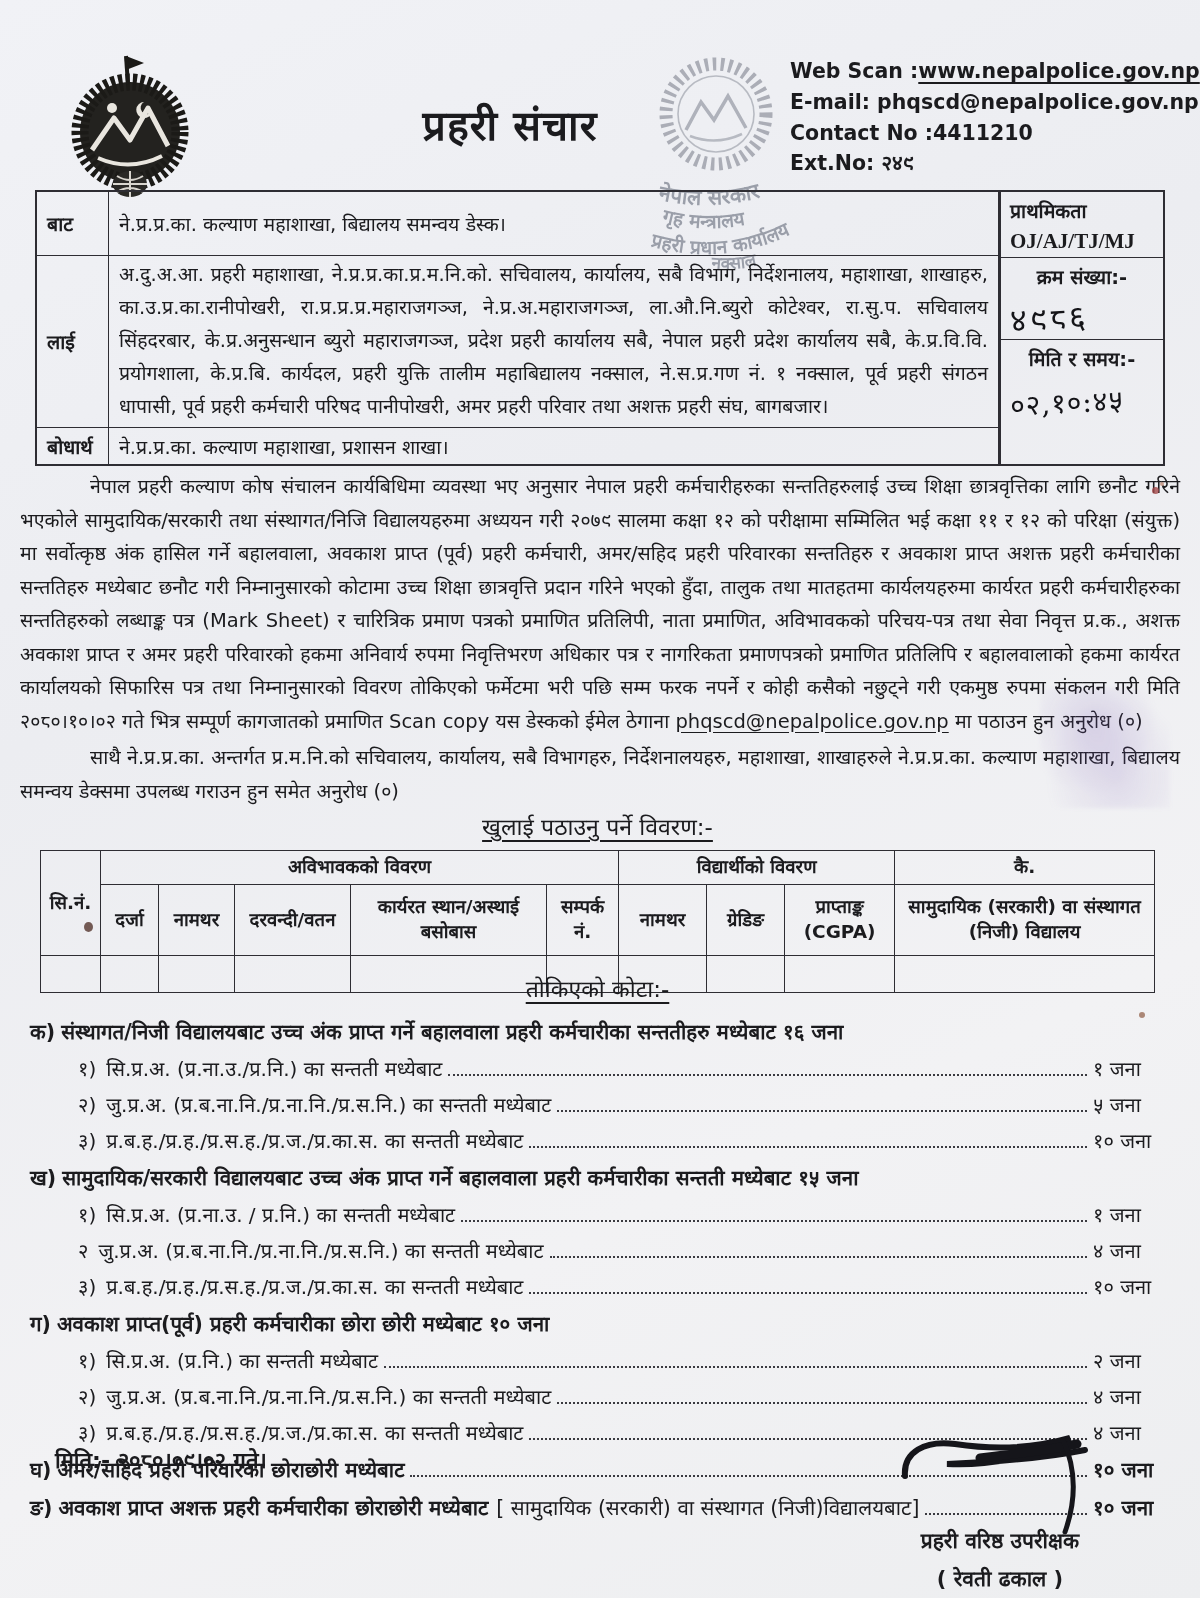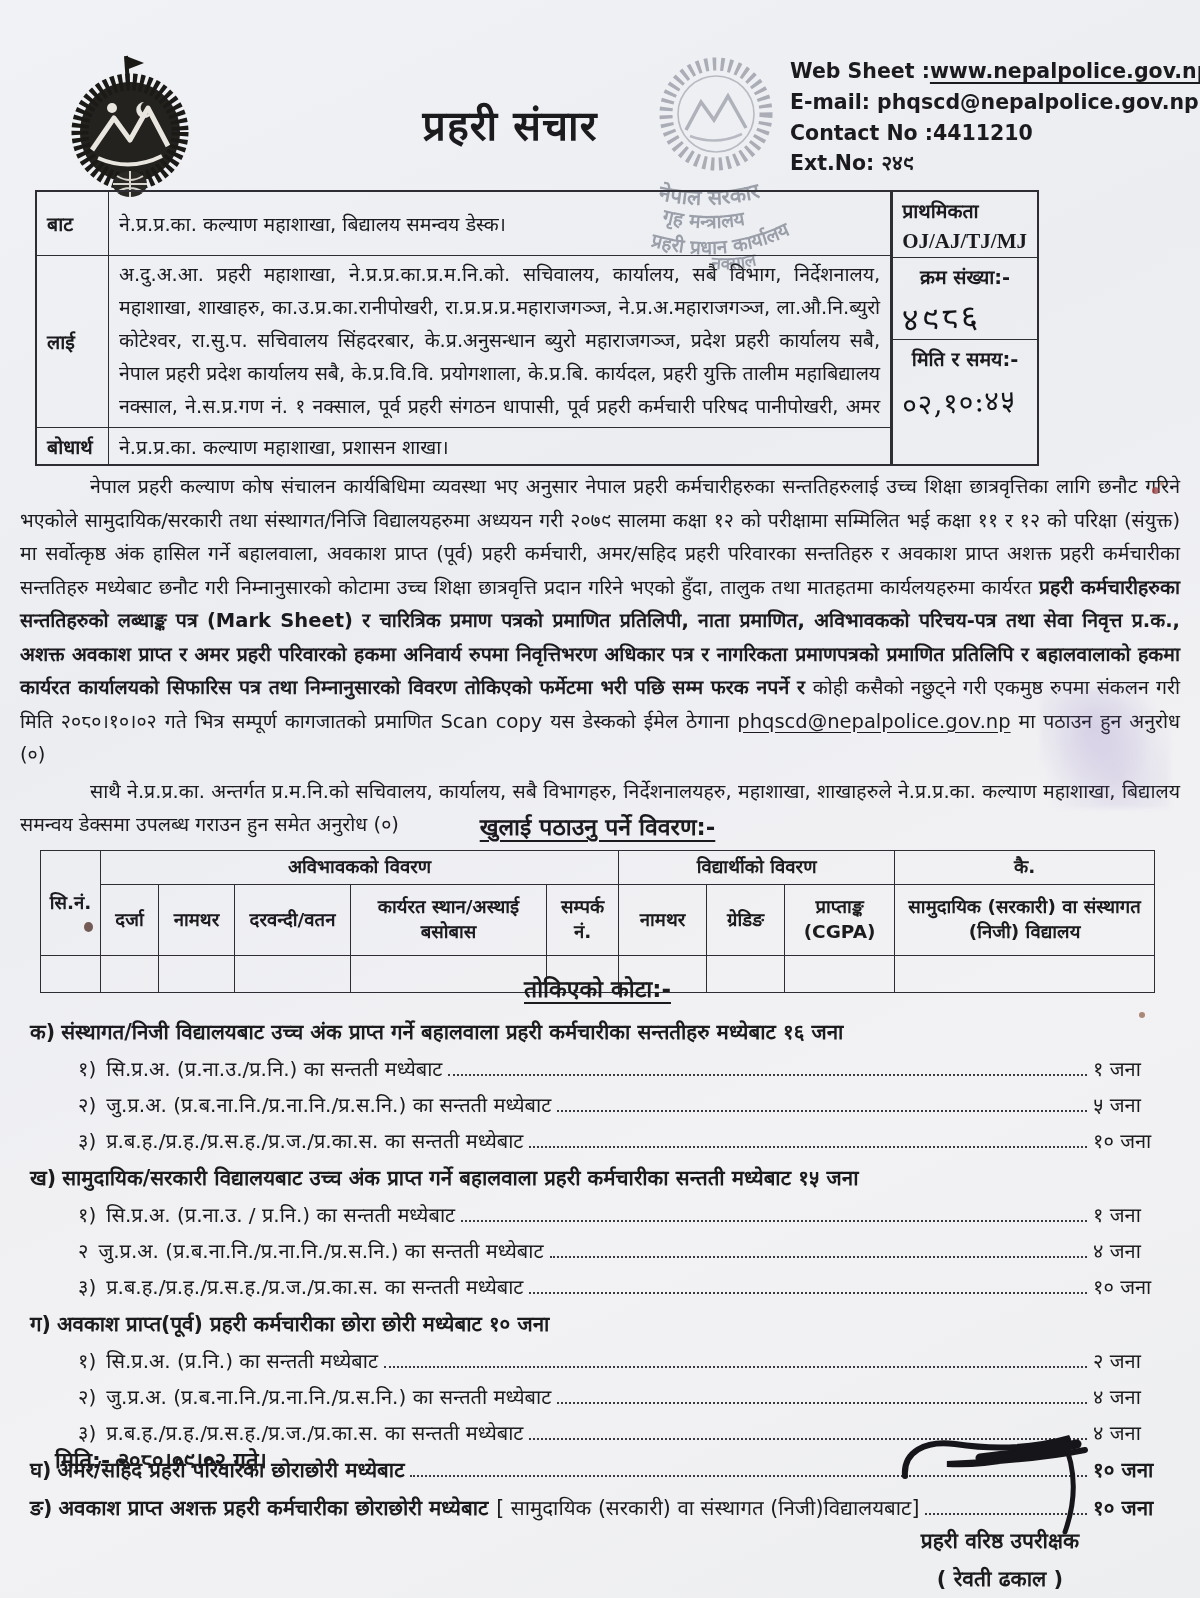--- a/index.html
+++ b/index.html
@@ -19,21 +19,21 @@
   }
   .gov-stamp{position:absolute;left:598px;top:42px;opacity:.8;}
   .contact-block{
     position:absolute;left:790px;top:56px;width:400px;
     font-weight:700;font-size:20.5px;line-height:1.5;
   }
   .contact-block .url{text-decoration:underline;text-underline-offset:4px;}
   .contact-line{white-space:nowrap;}
   
   .routing{
-    position:absolute;left:35px;top:190px;width:1004px;height:276px;
+    position:absolute;left:35px;top:190px;width:1130px;height:276px;
     display:flex;font-size:19.5px;
   }
   .routing .main{
     width:965px;box-sizing:border-box;
     border:2px solid #2e2d33;
     display:grid;grid-template-columns:72px 1fr;grid-template-rows:64px 172px 36px;
   }
   .routing .cell{box-sizing:border-box;border-bottom:1.5px solid #2e2d33;padding:4px 10px;overflow:hidden;}
   .routing .lab{border-right:1.5px solid #2e2d33;display:flex;align-items:center;font-weight:600;}
   .routing .row3{border-bottom:none;}
@@ -52,25 +52,25 @@
     display:block;font-weight:400;color:#141418;text-align:left;
     transform:rotate(-3deg);font-size:32px;letter-spacing:3px;margin-top:4px;
     font-family:"DejaVu Serif","Liberation Serif",serif;
   }
   .side-datetime .handwrit{font-size:28px;letter-spacing:1px;margin-top:10px;}
   .priority-code{font-family:"Liberation Serif","DejaVu Serif",serif;font-size:21px;}
   
   .body-text{position:absolute;left:20px;top:470px;width:1160px;font-size:19.5px;line-height:33.5px;}
   .body-text p{margin:0;text-align:justify;text-indent:70px;}
   .body-text p + p{margin-top:3px;}
-  .body-text strong{font-weight:700;}
+  .body-text strong{font-weight:400;}
   .u{ text-decoration:underline;text-underline-offset:4px;}
   
   .sec-title{
-    text-align:center;font-size:23px;font-weight:700;
+    text-align:center;font-size:23px;font-weight:400;
     text-decoration:underline;text-underline-offset:5px;text-decoration-thickness:2px;
   }
   
   .details-block{position:absolute;left:40px;top:810px;width:1115px;}
   .details-table{border-collapse:collapse;width:100%;margin-top:8px;table-layout:fixed;}
   .details-table th,.details-table td{
     border:1.8px solid #2e2d33;font-size:18.5px;font-weight:700;
     text-align:center;vertical-align:middle;padding:2px 4px;line-height:1.35;
   }
   .details-table .h1{height:34px;}
@@ -140,21 +140,21 @@
     </defs>
     <g fill="#747a88" opacity=".85" font-weight="600">
       <text font-size="21"><textPath href="#arc1" startOffset="18%">नेपाल सरकार</textPath></text>
       <text font-size="19"><textPath href="#arc2" startOffset="14%">गृह मन्त्रालय</textPath></text>
       <text font-size="19"><textPath href="#arc3" startOffset="10%">प्रहरी प्रधान कार्यालय</textPath></text>
       <text font-size="17"><textPath href="#arc4" startOffset="22%">नक्साल</textPath></text>
     </g>
   </svg>
 
   <div class="contact-block">
-    <div class="contact-line"><span>Web Sheet :</span><span class="url">www.nepalpolice.gov.np</span></div>
+    <div class="contact-line"><span>Web Scan :</span><span class="url">www.nepalpolice.gov.np</span></div>
     <div class="contact-line">E-mail: phqscd@nepalpolice.gov.np</div>
     <div class="contact-line">Contact No :4411210</div>
     <div class="contact-line">Ext.No: २४९</div>
   </div>
 
   <div class="routing">
     <div class="main">
       <div class="cell lab">बाट</div>
       <div class="cell from-val">ने.प्र.प्र.का. कल्याण महाशाखा, बिद्यालय समन्वय डेस्क।</div>
       <div class="cell lab">लाई</div>

